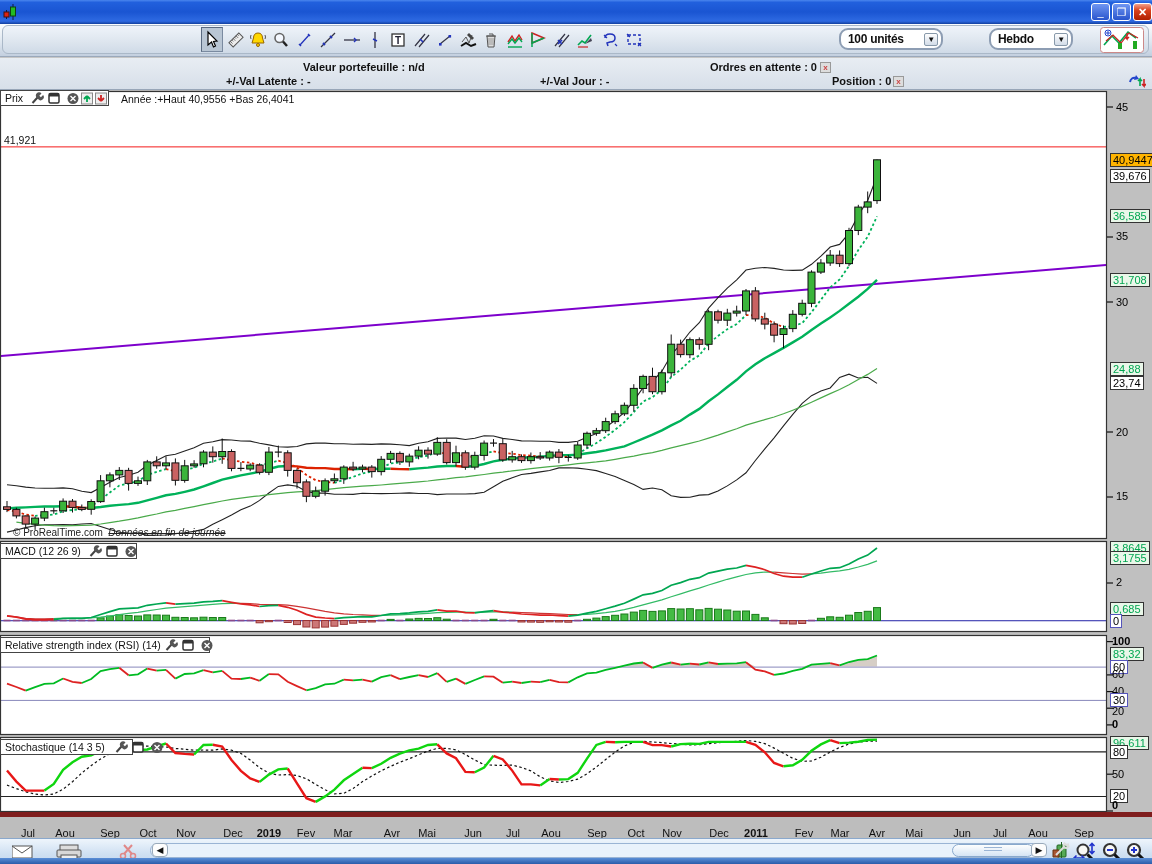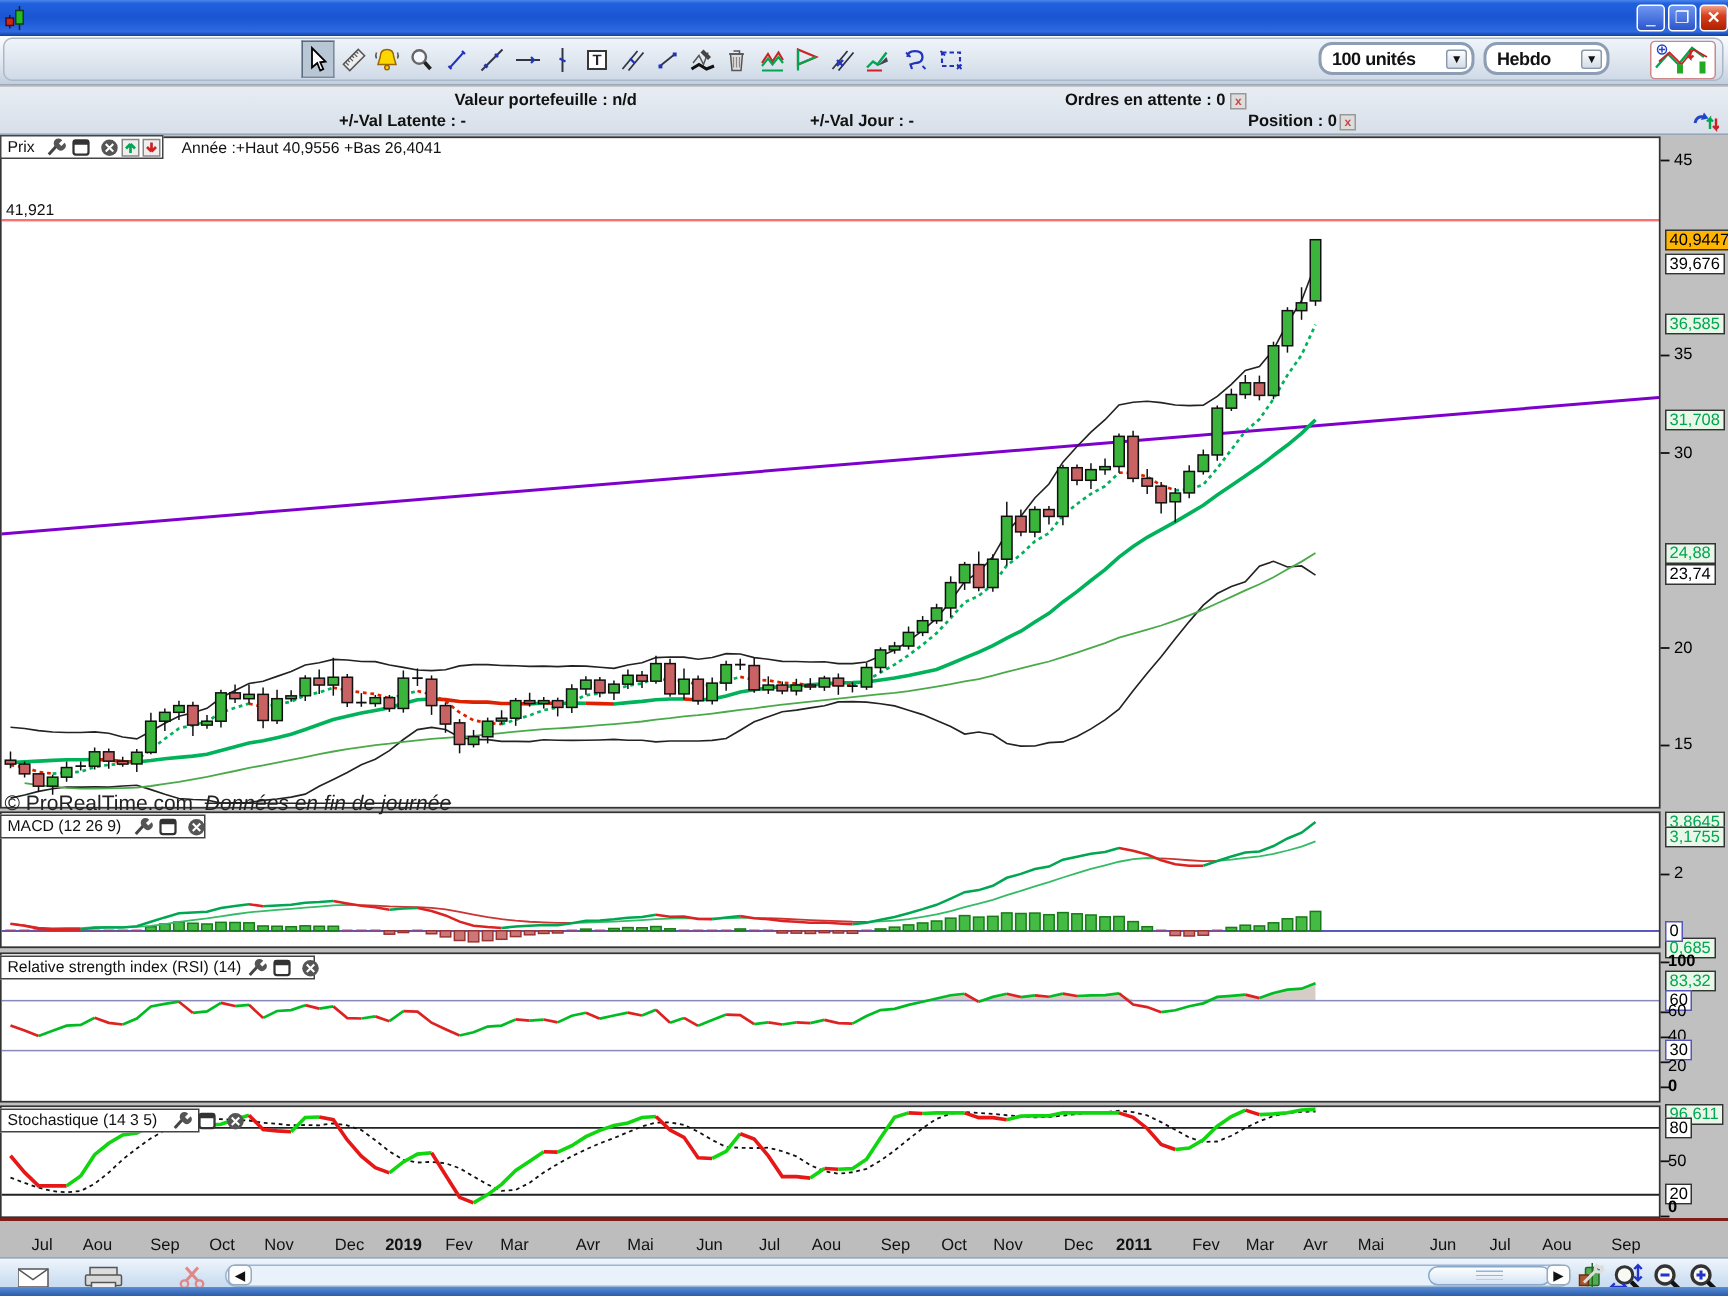--- a/index.html
+++ b/index.html
@@ -16,26 +16,26 @@
 .tsel{position:absolute;left:201px;top:3px;width:22px;height:25px;background:#b9c6d4;border:1px solid #7a8aa0;border-top-color:#5a6a80;border-left-color:#5a6a80}
 .dd{position:absolute;top:4px;height:22px;background:#fff;border:2px solid #8d9db3;border-radius:9px;font-size:12px;font-weight:bold;color:#111;line-height:18px;padding-left:7px;letter-spacing:-0.3px}
 .dd .ar{position:absolute;right:3px;top:2.5px;width:14px;height:13px;background:linear-gradient(#fefefe,#d3dce8);border:1px solid #8899aa;border-radius:2px;font-size:8px;text-align:center;line-height:12px;color:#111}
 .al{position:absolute;font-size:11px;color:#000;white-space:nowrap;line-height:13px}
 .al.bold{font-weight:bold}
 .ab{position:absolute;font-size:11px;line-height:12px;border:1px solid #333;background:#fff;padding:0 2px;color:#000;white-space:nowrap}
 .ab.green{color:#00a651;background:#e9f7e9}
 .ab.orange{background:#ffb400;font-weight:normal}
 .ab.blue{border-color:#5555bb}
 .mo{position:absolute;top:10px;width:36px;text-align:center;font-size:11px;color:#111}
-#xaxis{left:0;top:812px;width:1152px;height:26px;background:#bdbdbd;border-top:2px solid #7f1d1d}
+#xaxis{left:0;top:812px;width:1152px;height:26px;background:#bdbdbd;border-top:5px solid #7f1d1d}
 #status{left:0;top:838px;width:1152px;height:26px;background:linear-gradient(#eef5fc,#cfe0f2 60%,#c2d6ee);border-top:1px solid #8aa8cc}
 #bstrip{left:0;top:858px;width:1152px;height:6px;background:linear-gradient(#5a8ed6,#2a5caa)}
 .hi{position:absolute;top:1px}
 #ann{position:absolute;left:937px;top:170px;font-size:13.5px;font-weight:bold;color:#000;text-decoration:underline;line-height:14.5px;letter-spacing:0.1px}
-#copyr{position:absolute;left:3px;top:527px;font-size:14px;color:#222;white-space:nowrap}
+#copyr{position:absolute;left:13px;top:527px;font-size:10px;color:#222;white-space:nowrap}
 #copyr .it{font-style:italic;text-decoration:line-through}
 </style></head><body>
 <div id="win">
  <div class="abs" id="chartbg"></div>
 
  <svg class="abs" style="left:0;top:0" width="1152" height="864" viewBox="0 0 1152 864">
  <rect x="0" y="91" width="1107" height="448" fill="#ffffff"></rect>
       <rect x="0" y="541" width="1107" height="91" fill="#ffffff"></rect>
       <rect x="0" y="635" width="1107" height="100" fill="#ffffff"></rect>
       <rect x="0" y="737" width="1107" height="75" fill="#ffffff"></rect>
@@ -553,21 +553,21 @@
     <div class="al " style="left:1116px;top:230px">35</div>
     <div class="ab green" style="left:1110px;top:273px">31,708</div>
     <div class="al " style="left:1116px;top:296px">30</div>
     <div class="ab green" style="left:1110px;top:362px">24,88</div>
     <div class="ab " style="left:1110px;top:376px">23,74</div>
     <div class="al " style="left:1116px;top:426px">20</div>
     <div class="al " style="left:1116px;top:490px">15</div>
     <div class="ab green" style="left:1110px;top:541px">3,8645</div>
     <div class="ab green" style="left:1110px;top:551px">3,1755</div>
     <div class="al " style="left:1116px;top:576px">2</div>
-    <div class="ab green small" style="left:1110px;top:625px">0,685</div>
+    <div class="ab green small" style="left:1110px;top:602px">0,685</div>
     <div class="ab blue small" style="left:1110px;top:614px">0</div>
     <div class="al bold" style="left:1112px;top:635px">100</div>
     <div class="ab green" style="left:1110px;top:647px">83,32</div>
     <div class="ab blue small" style="left:1110px;top:660px">60</div>
     <div class="al " style="left:1112px;top:668px">60</div>
     <div class="al " style="left:1112px;top:685px">40</div>
     <div class="ab blue small" style="left:1110px;top:693px">30</div>
     <div class="al " style="left:1112px;top:705px">20</div>
     <div class="al bold" style="left:1112px;top:718px">0</div>
     <div class="ab green" style="left:1110px;top:736px">96,611</div>
@@ -698,21 +698,21 @@
         <path d="M3 17 h10" stroke="#cc2222" stroke-width="1.2"></path>
       </svg>
       <svg class="ti" style="left:600px" width="20" height="20" viewBox="0 0 20 20">
         <path d="M5 8 q0-4 5-4 t5 4 q0 4-5 4 l-3 1 1 3" fill="none" stroke="#2233bb" stroke-width="1.5"></path>
         <path d="M4 5 l3 3 M15 14 l2 2" stroke="#2233bb" stroke-width="1.2"></path>
       </svg>
       <svg class="ti" style="left:624px" width="20" height="20" viewBox="0 0 20 20">
         <rect x="4" y="5" width="12" height="9" fill="none" stroke="#2233bb" stroke-width="1.4" stroke-dasharray="3,2"></rect>
         <path d="M3 4 l3 3 M14 13 l3 3 M17 13 l-3 3" stroke="#2233bb" stroke-width="1.2"></path>
       </svg>
-  <div class="dd" style="left:879px;width:104px">100 unités<span class="ar">▼</span></div>
+  <div class="dd" style="left:839px;width:104px">100 unités<span class="ar">▼</span></div>
   <div class="dd" style="left:989px;width:84px">Hebdo<span class="ar">▼</span></div>
   <svg style="position:absolute;left:1100px;top:3px" width="44" height="26" viewBox="0 0 44 26">
         <rect x="0.5" y="0.5" width="43" height="25" rx="3" fill="#fff" stroke="#cc8888"></rect>
         <path d="M4 18 l8-9 7 7 9-11 8 6" stroke="#00a651" stroke-width="1.6" fill="none"></path>
         <path d="M6 14 l7-6 8 8 8-10 9 5" stroke="#cc2222" stroke-width="1.2" fill="none"></path>
         <circle cx="8" cy="6" r="3" fill="#fff" stroke="#2244cc"></circle>
         <path d="M8 4 v4 M6 6 h4" stroke="#2244cc"></path>
         <path d="M27 6 v6 l-2-2 m2 2 l2-2" stroke="#cc2222" stroke-width="1.4" fill="none"></path>
         <rect x="18" y="16" width="4" height="6" fill="#22aa22"></rect>
         <rect x="33" y="14" width="4" height="8" fill="#22aa22"></rect>

